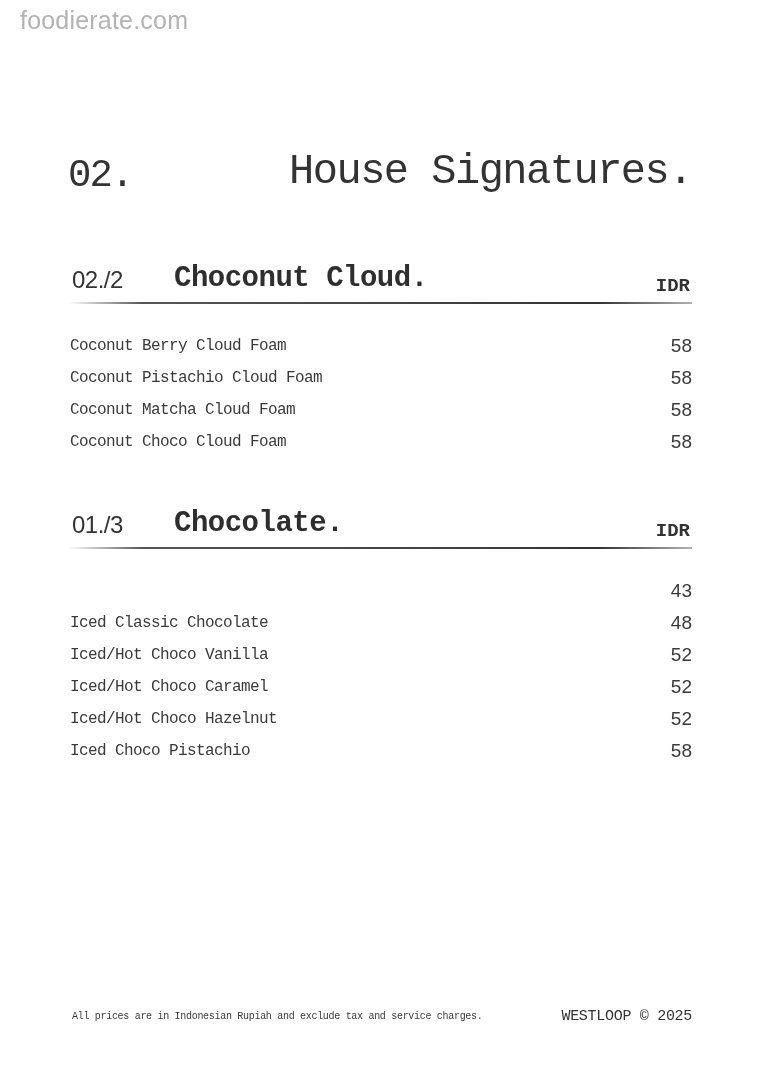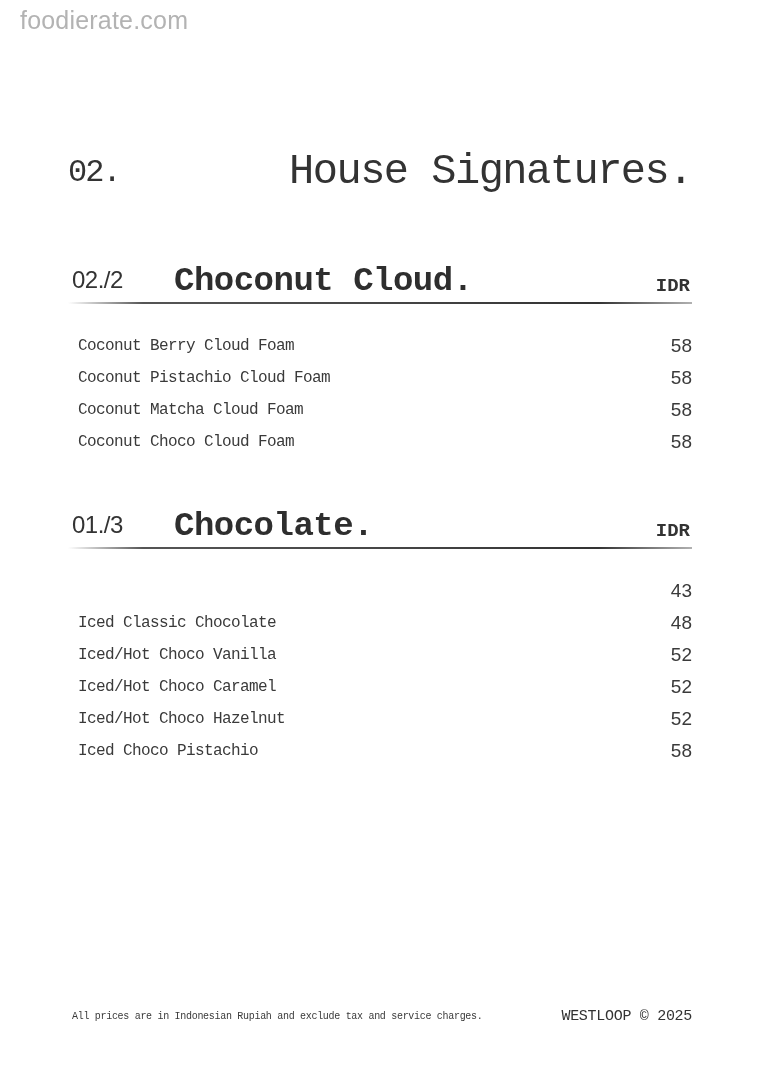--- a/index.html
+++ b/index.html
@@ -1,29 +1,29 @@
 <!DOCTYPE html>
 <html><head>
   <meta charset="utf-8">
   <style>
     html, body { margin: 0; padding: 0; background: #ffffff; }
     body { width: 764px; height: 1080px; position: relative; overflow: hidden; color: #2a2a2a; font-family: "Liberation Mono", "DejaVu Sans Mono", monospace; }
     .watermark { position: absolute; left: 20px; top: 6px; font-family: "Liberation Sans", "DejaVu Sans", sans-serif; font-size: 25px; color: #b3b3b3; letter-spacing: 0.2px; }
     .page-head { position: absolute; left: 68px; right: 72px; top: 148px; height: 50px; }
-    .page-num { position: absolute; left: 0; top: 6px; font-family: "Liberation Mono", monospace; font-size: 32px; color: #333; letter-spacing: -2px; }
+    .page-num { position: absolute; left: 0; top: 6px; font-family: "Liberation Mono", monospace; font-size: 39px; color: #333; letter-spacing: -2px; }
     .page-title { position: absolute; right: 0; top: 0; font-family: "Liberation Mono", monospace; font-size: 42px; color: #333; letter-spacing: -1.5px; }
     .section { position: absolute; left: 68px; right: 72px; }
     .sec-head { position: relative; height: 40px; }
     .sec-num { position: absolute; left: 4px; top: 4px; font-family: "Liberation Sans", sans-serif; font-size: 24px; color: #333; letter-spacing: -0.5px; }
-    .sec-title { position: absolute; left: 106px; top: 0; font-family: "Liberation Mono", monospace; font-weight: bold; font-size: 34px; color: #2e2e2e; letter-spacing: -0.5px; }
+    .sec-title { position: absolute; left: 106px; top: 0; font-family: "Liberation Mono", monospace; font-weight: bold; font-size: 29px; color: #2e2e2e; letter-spacing: -0.5px; }
     .sec-cur { position: absolute; right: 2px; top: 13px; font-family: "Liberation Mono", monospace; font-weight: bold; font-size: 19px; color: #333; }
     .sec-rule { position: absolute; left: 0; right: 0; top: 52px; height: 2px; background: linear-gradient(to right, rgba(60,60,60,0) 0%, #555 12%, #444 55%, #333 85%, rgba(60,60,60,0.4) 100%); }
     .items { position: absolute; left: 2px; right: 0; top: 80px; }
     .item { position: relative; height: 32px; }
-    .item-name { position: absolute; left: 0; top: 5px; font-family: "Liberation Mono", monospace; font-size: 16px; color: #3a3a3a; letter-spacing: -0.6px; margin-left: 8px; }
+    .item-name { position: absolute; left: 0; top: 5px; font-family: "Liberation Mono", monospace; font-size: 16px; color: #3a3a3a; letter-spacing: -0.6px; }
     .item-price { position: absolute; right: 0; top: 3px; font-family: "Liberation Sans", sans-serif; font-size: 19px; color: #3a3a3a; }
     .footer-note { position: absolute; left: 72px; top: 1011px; font-family: "Liberation Mono", monospace; font-size: 10px; color: #3a3a3a; letter-spacing: -0.3px; }
     .footer-brand { position: absolute; right: 72px; top: 1008px; font-family: "Liberation Mono", monospace; font-size: 15px; color: #333; letter-spacing: -0.3px; }
   </style>
 </head>
 <body>
 
 <div class="watermark">foodierate.com</div>
 
 <div class="page-head">

